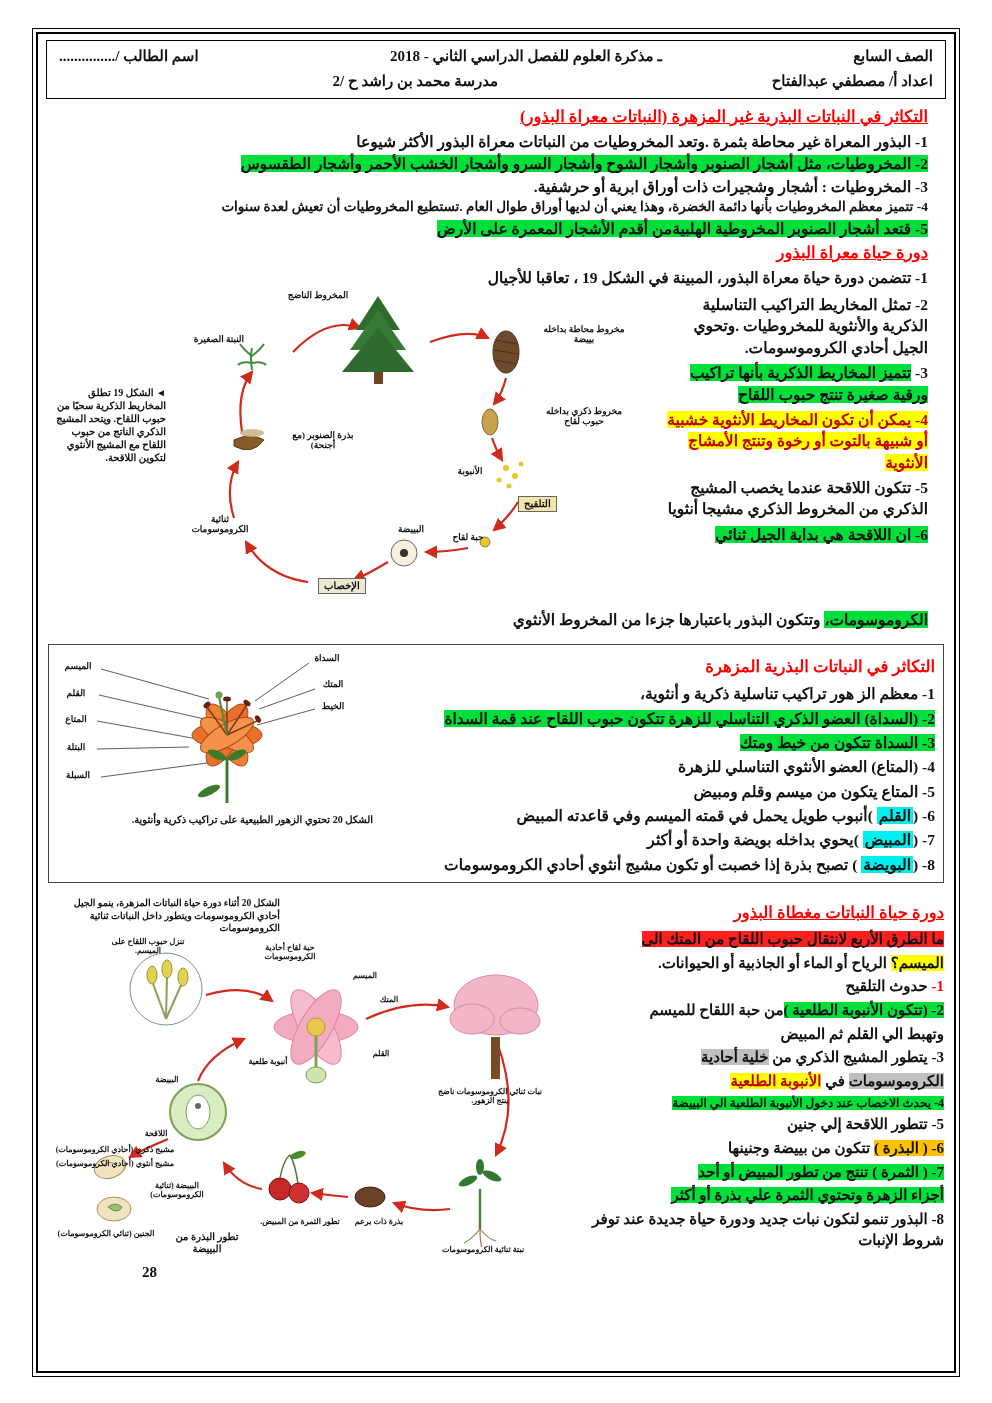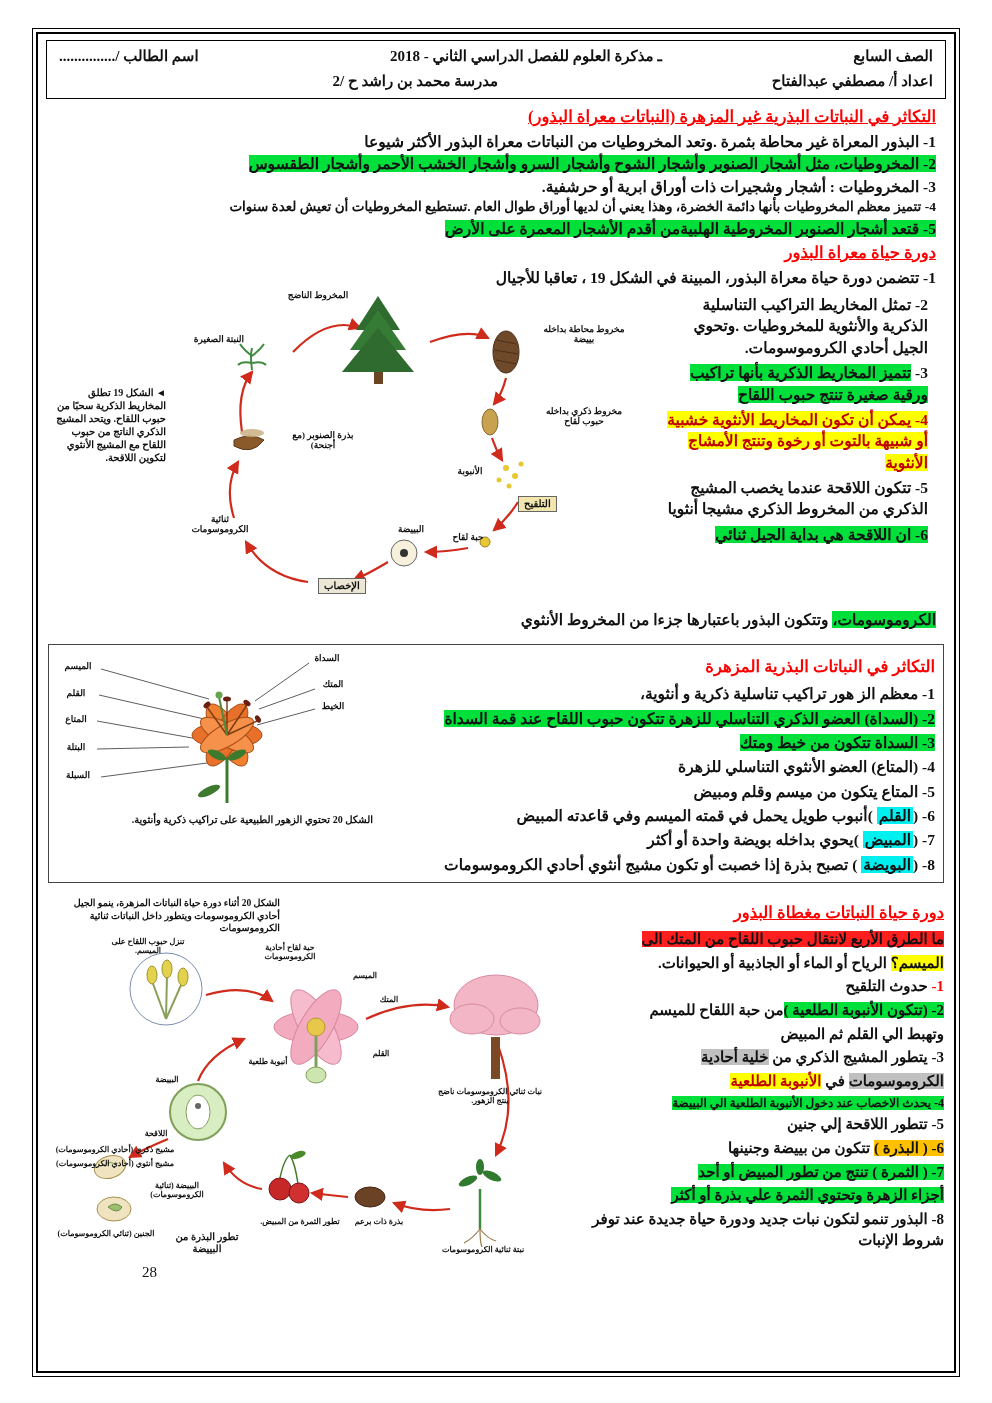--- a/index.html
+++ b/index.html
@@ -6,21 +6,21 @@
   body{width:992px;height:1403px;background:#fff;color:#111;
        font-family:"Liberation Serif","DejaVu Serif",serif;overflow:hidden}
   .page{position:relative;width:992px;height:1403px;background:#fff}
   .frame{position:absolute;top:28px;left:32px;right:32px;bottom:26px;border:1px solid #000;padding:3px}
   .frame-inner{border:2px solid #000;height:100%;box-sizing:border-box;position:relative;padding:6px 8px 0}
   .header-box{border:1px solid #000;padding:6px 12px 8px;font-weight:bold;font-size:15px;direction:rtl}
   .h-row{display:flex;justify-content:space-between;align-items:baseline}
   .h-row+.h-row{margin-top:7px}
   .h-row .mid{flex:1;text-align:center}
   .content{direction:rtl;padding:4px 2px 0;font-weight:bold;font-size:15.5px;line-height:1.38}
-  .ln{margin:1px 8px}
+  .ln{margin:1px 16px}
   .title{color:#f00;text-decoration:underline;font-size:16.5px;display:inline-block;margin:2px 0 1px}
   .g{background:#00df3a}
   .y{background:#ffff00}
   .c{background:#00f0f0;padding:0 2px}
   .gr{background:#c0c0c0}
   .o{background:#ffc000}
   .rbg{background:#ff1f1f}
   .red{color:#f00}
   .dr{color:#c00000}
   .u{}
@@ -45,21 +45,21 @@
   .box3-text .ln{margin:3px 0}
   .fig20a{width:322px;flex:none;position:relative}
   .fig20a-cap{margin-top:2px;padding-right:6px}
   
   .s4-row{display:flex;gap:10px;margin-top:14px}
   .s4-text{flex:1;font-size:15px}
   .s4-text .ln{margin:3px 0}
   .fig20b{width:505px;flex:none;position:relative;height:382px}
   .fig20b svg{position:absolute;inset:0}
   .fig20b-cap{position:absolute;left:4px;top:0;width:228px;font-size:9.5px}
-  .page-num{position:absolute;left:104px;bottom:90px;font-size:15px;font-weight:normal}
+  .page-num{position:absolute;left:104px;bottom:90px;font-size:15px;font-weight:bold}
 </style>
 </head>
 <body>
 
 <div class="page">
   <div class="frame">
     <div class="frame-inner">
 
       <div class="header-box">
         <div class="h-row">

